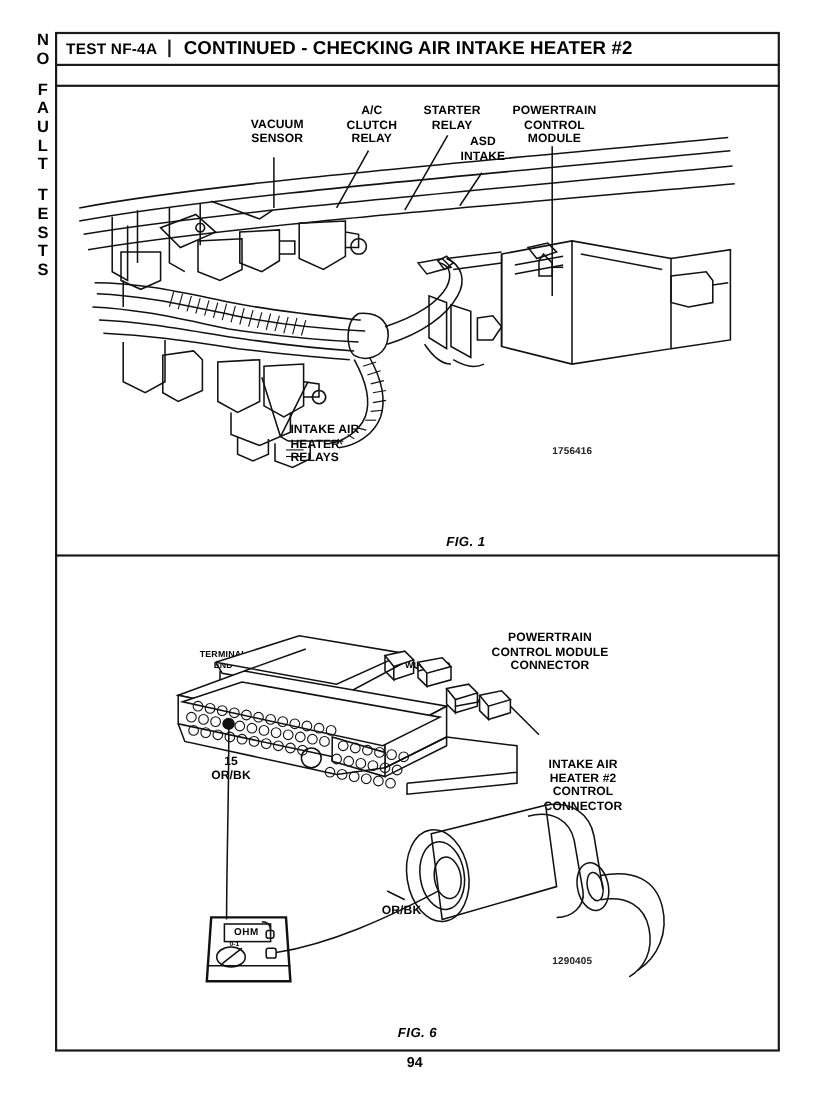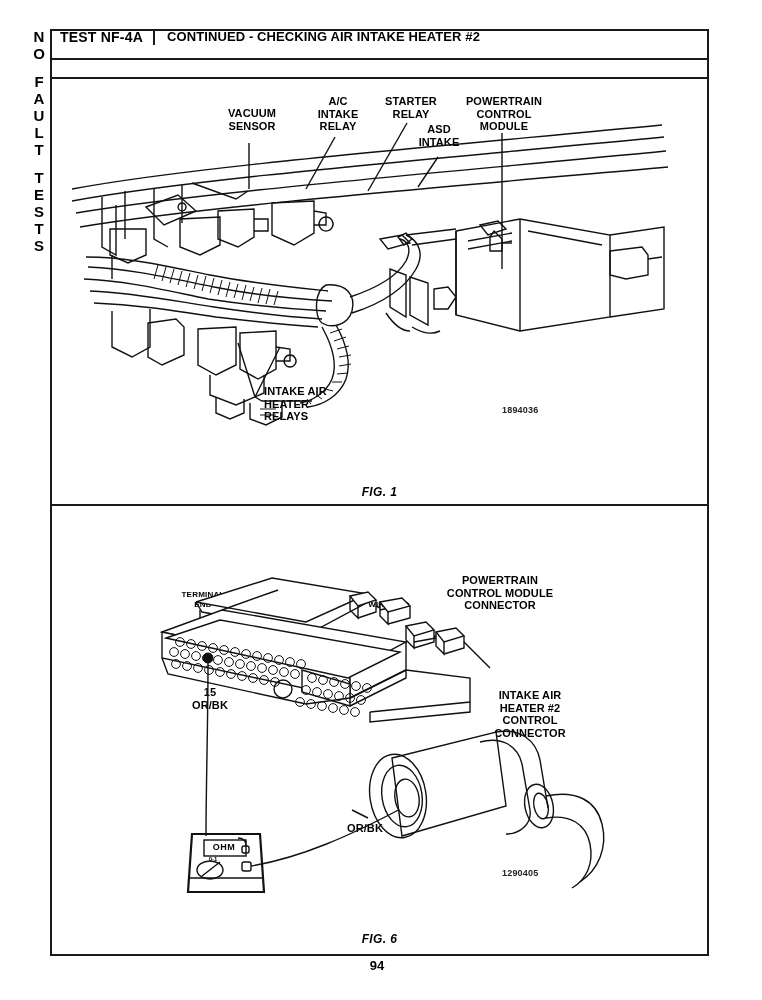--- a/index.html
+++ b/index.html
@@ -55,40 +55,40 @@
   
   .hdr-row {
     position: absolute;
     left: 50px;
     top: 29px;
     width: 659px;
     height: 31px;
     border-bottom: 2px solid #1a1a1a;
     box-sizing: border-box;
     display: flex;
-    align-items: flex-start;
+    align-items: center;
   }
   .hdr-test {
     width: 105px;
     border-right: 2px solid #1a1a1a;
     box-sizing: border-box;
     display: flex;
     align-items: center;
     justify-content: center;
     font-weight: bold;
     font-size: 14px;
     letter-spacing: 0.2px;
   }
   .hdr-title {
     flex: 1;
     display: flex;
     align-items: center;
     padding-left: 12px;
     font-weight: bold;
-    font-size: 13px;
+    font-size: 17px;
     letter-spacing: 0.1px;
   }
 
   
   .blank-strip {
     position: absolute;
     left: 50px;
     top: 60px;
     width: 659px;
     height: 19px;
@@ -124,21 +124,21 @@
 
   .fig-caption {
     position: absolute;
     width: 100%;
     text-align: center;
     font-style: italic;
     font-weight: bold;
     font-size: 12px;
     letter-spacing: 0.4px;
   }
-  .fig1-cap { top: 406px; }
+  .fig1-cap { top: 406px; padding-left: 44px; }
   .fig2-cap { top: 426px; }
 
   .fig-num {
     position: absolute;
     font-size: 9px;
     font-weight: bold;
     letter-spacing: 0.2px;
     color: #222;
   }
 
@@ -222,34 +222,34 @@
     <div class="hdr-test">TEST NF-4A</div>
     <div class="hdr-title">CONTINUED -  CHECKING AIR INTAKE HEATER #2</div>
   </div>
   <div class="blank-strip"></div>
 
   <div class="panel1">
 
     <div class="lbl" style="left:157px; top:28px; width:90px;">VACUUM
 SENSOR</div>
     <div class="lbl" style="left:250px; top:16px; width:76px;">A/C
-INTAKE
+CLUTCH
 RELAY</div>
     <div class="lbl" style="left:320px; top:16px; width:82px;">STARTER
 RELAY</div>
     <div class="lbl" style="left:352px; top:44px; width:74px;">ASD
 INTAKE</div>
     <div class="lbl" style="left:398px; top:16px; width:112px;">POWERTRAIN
 CONTROL
 MODULE</div>
     <div class="lbl" style="left:214px; top:306px; width:92px; text-align:left;">INTAKE AIR
 HEATER
 RELAYS</div>
 
-    <div class="fig-num" style="left:452px; top:326px;">1894036</div>
+    <div class="fig-num" style="left:452px; top:326px;">1756416</div>
 
     <svg width="659" height="400" viewBox="0 0 659 400" style="position:absolute;left:0;top:0;">
 
       <g class="ln">
         <path d="M199,64 L199,110"></path>
         <path d="M285,58 L256,110"></path>
         <path d="M357,44 L318,112"></path>
         <path d="M388,78 L368,108"></path>
         <path d="M452,54 L452,190"></path>
         <path d="M205,318 L188,264 M205,318 L230,268"></path>

